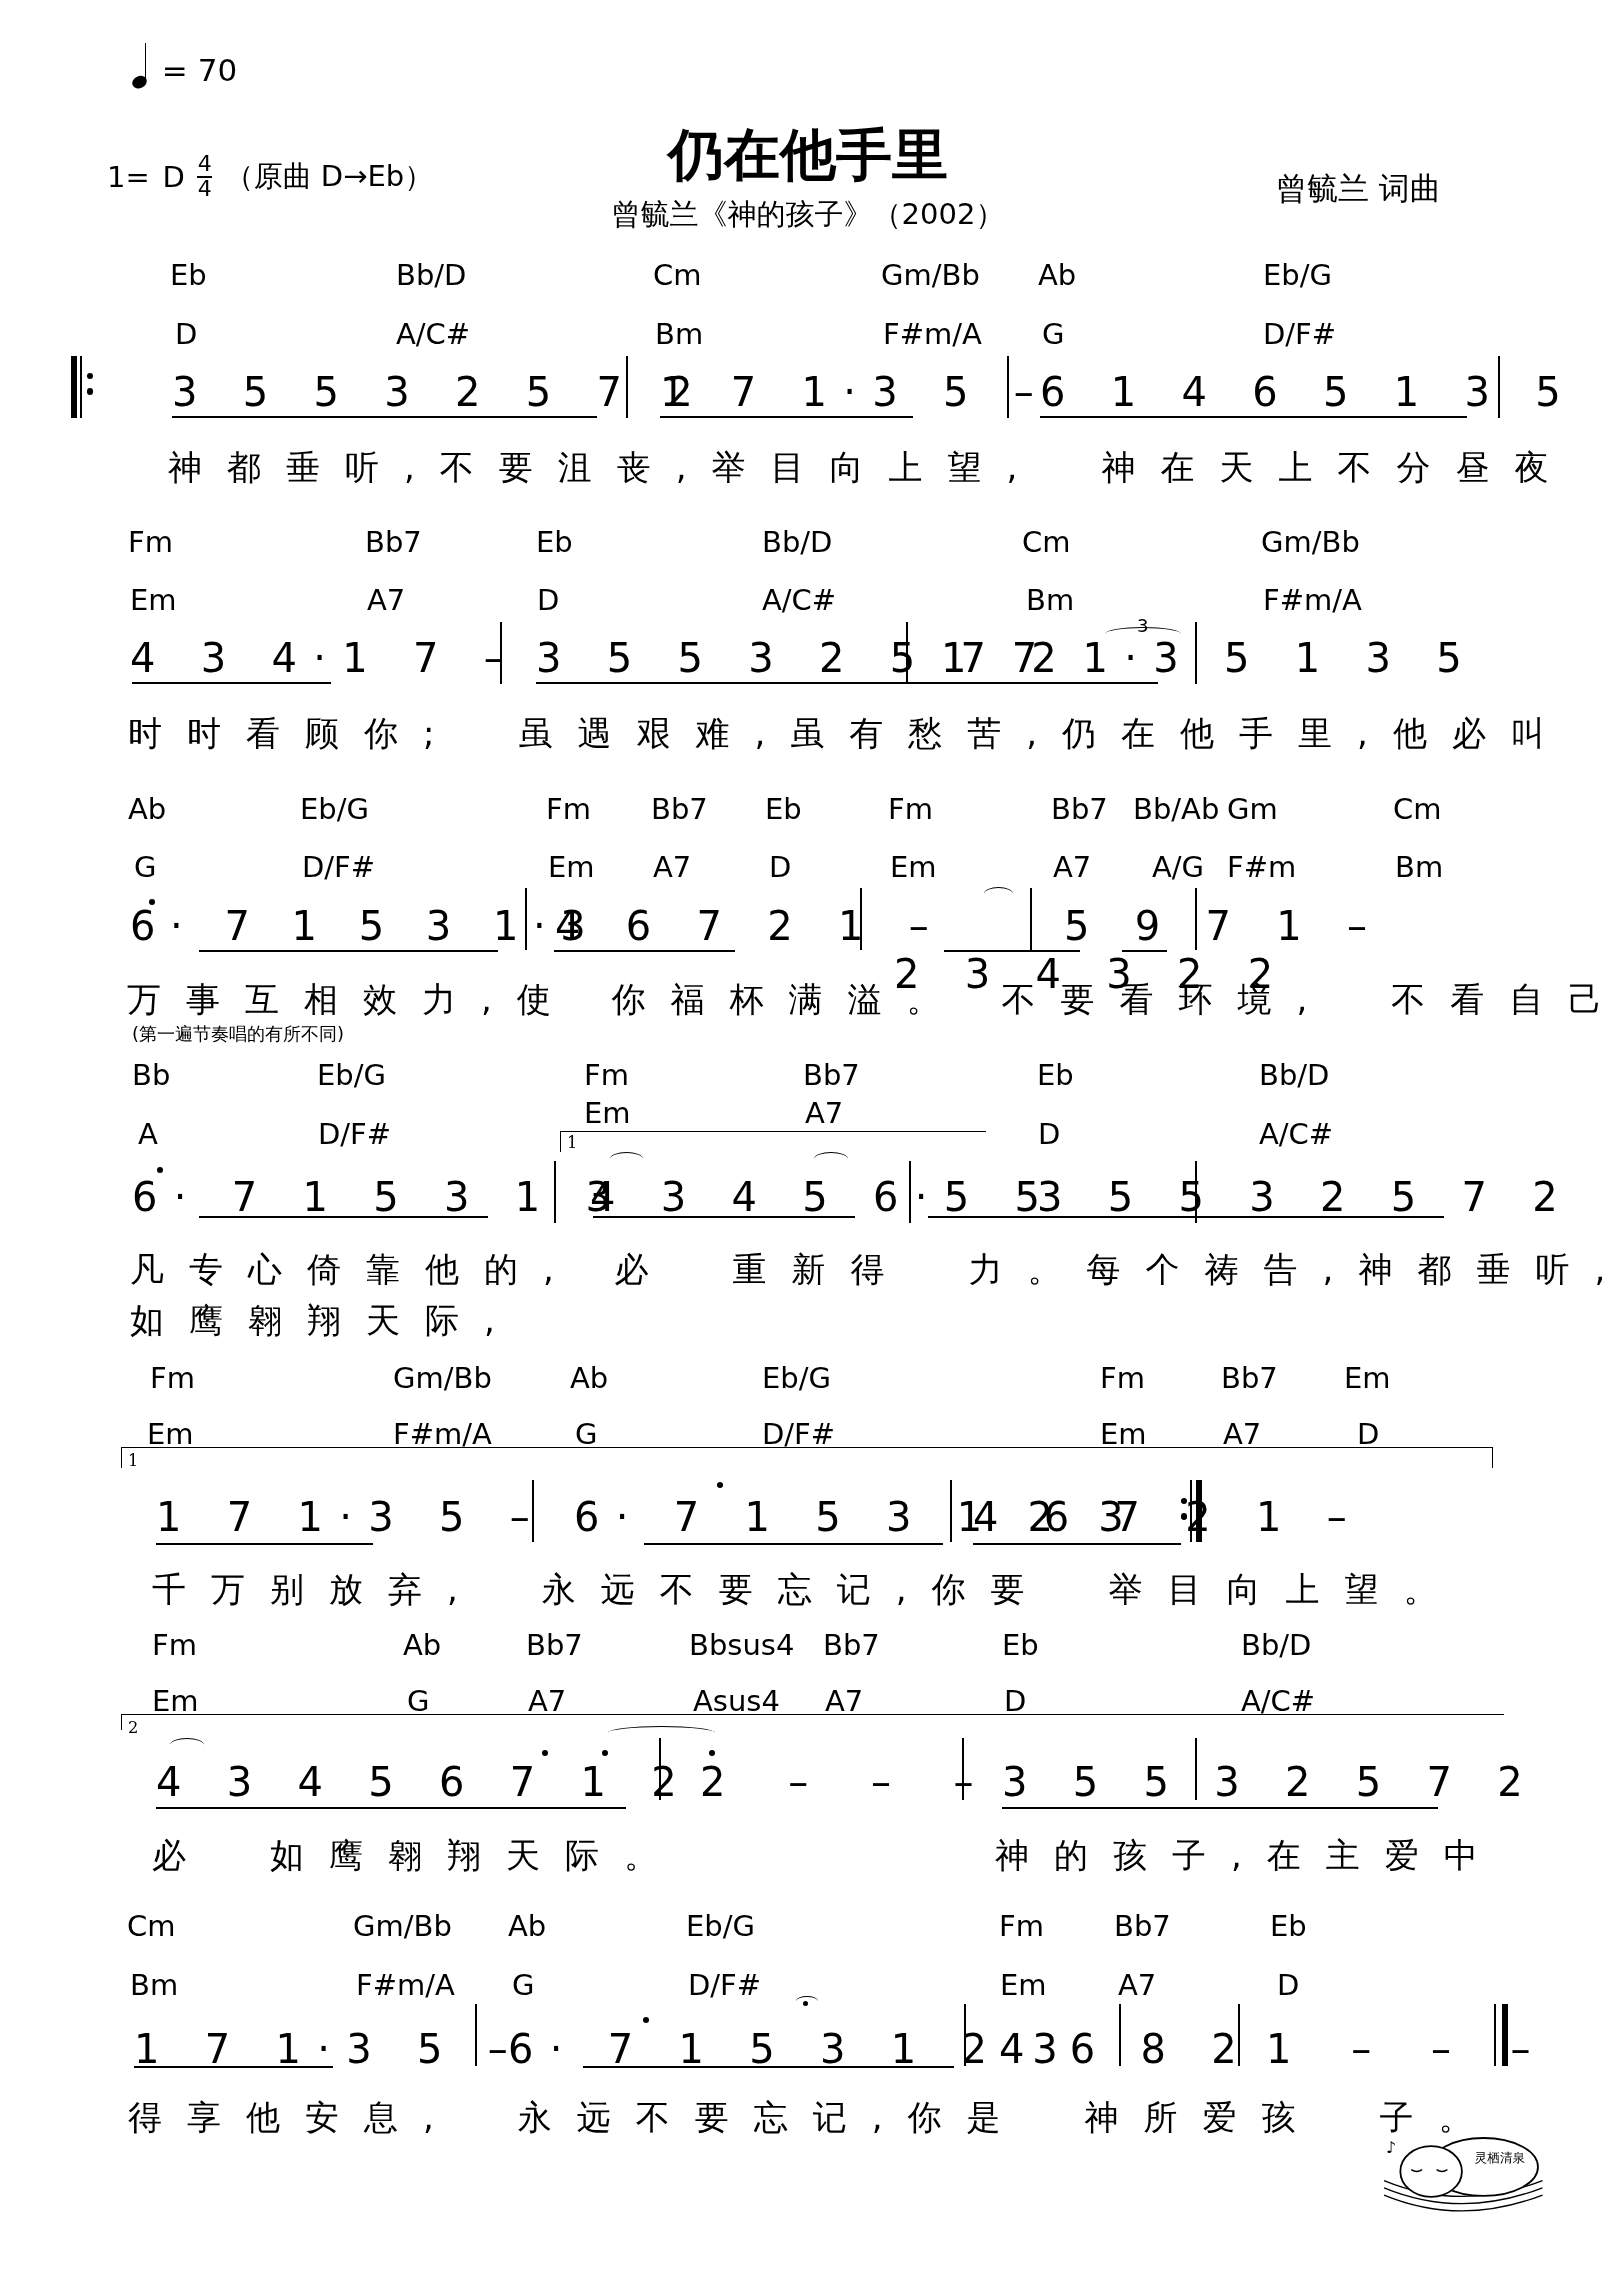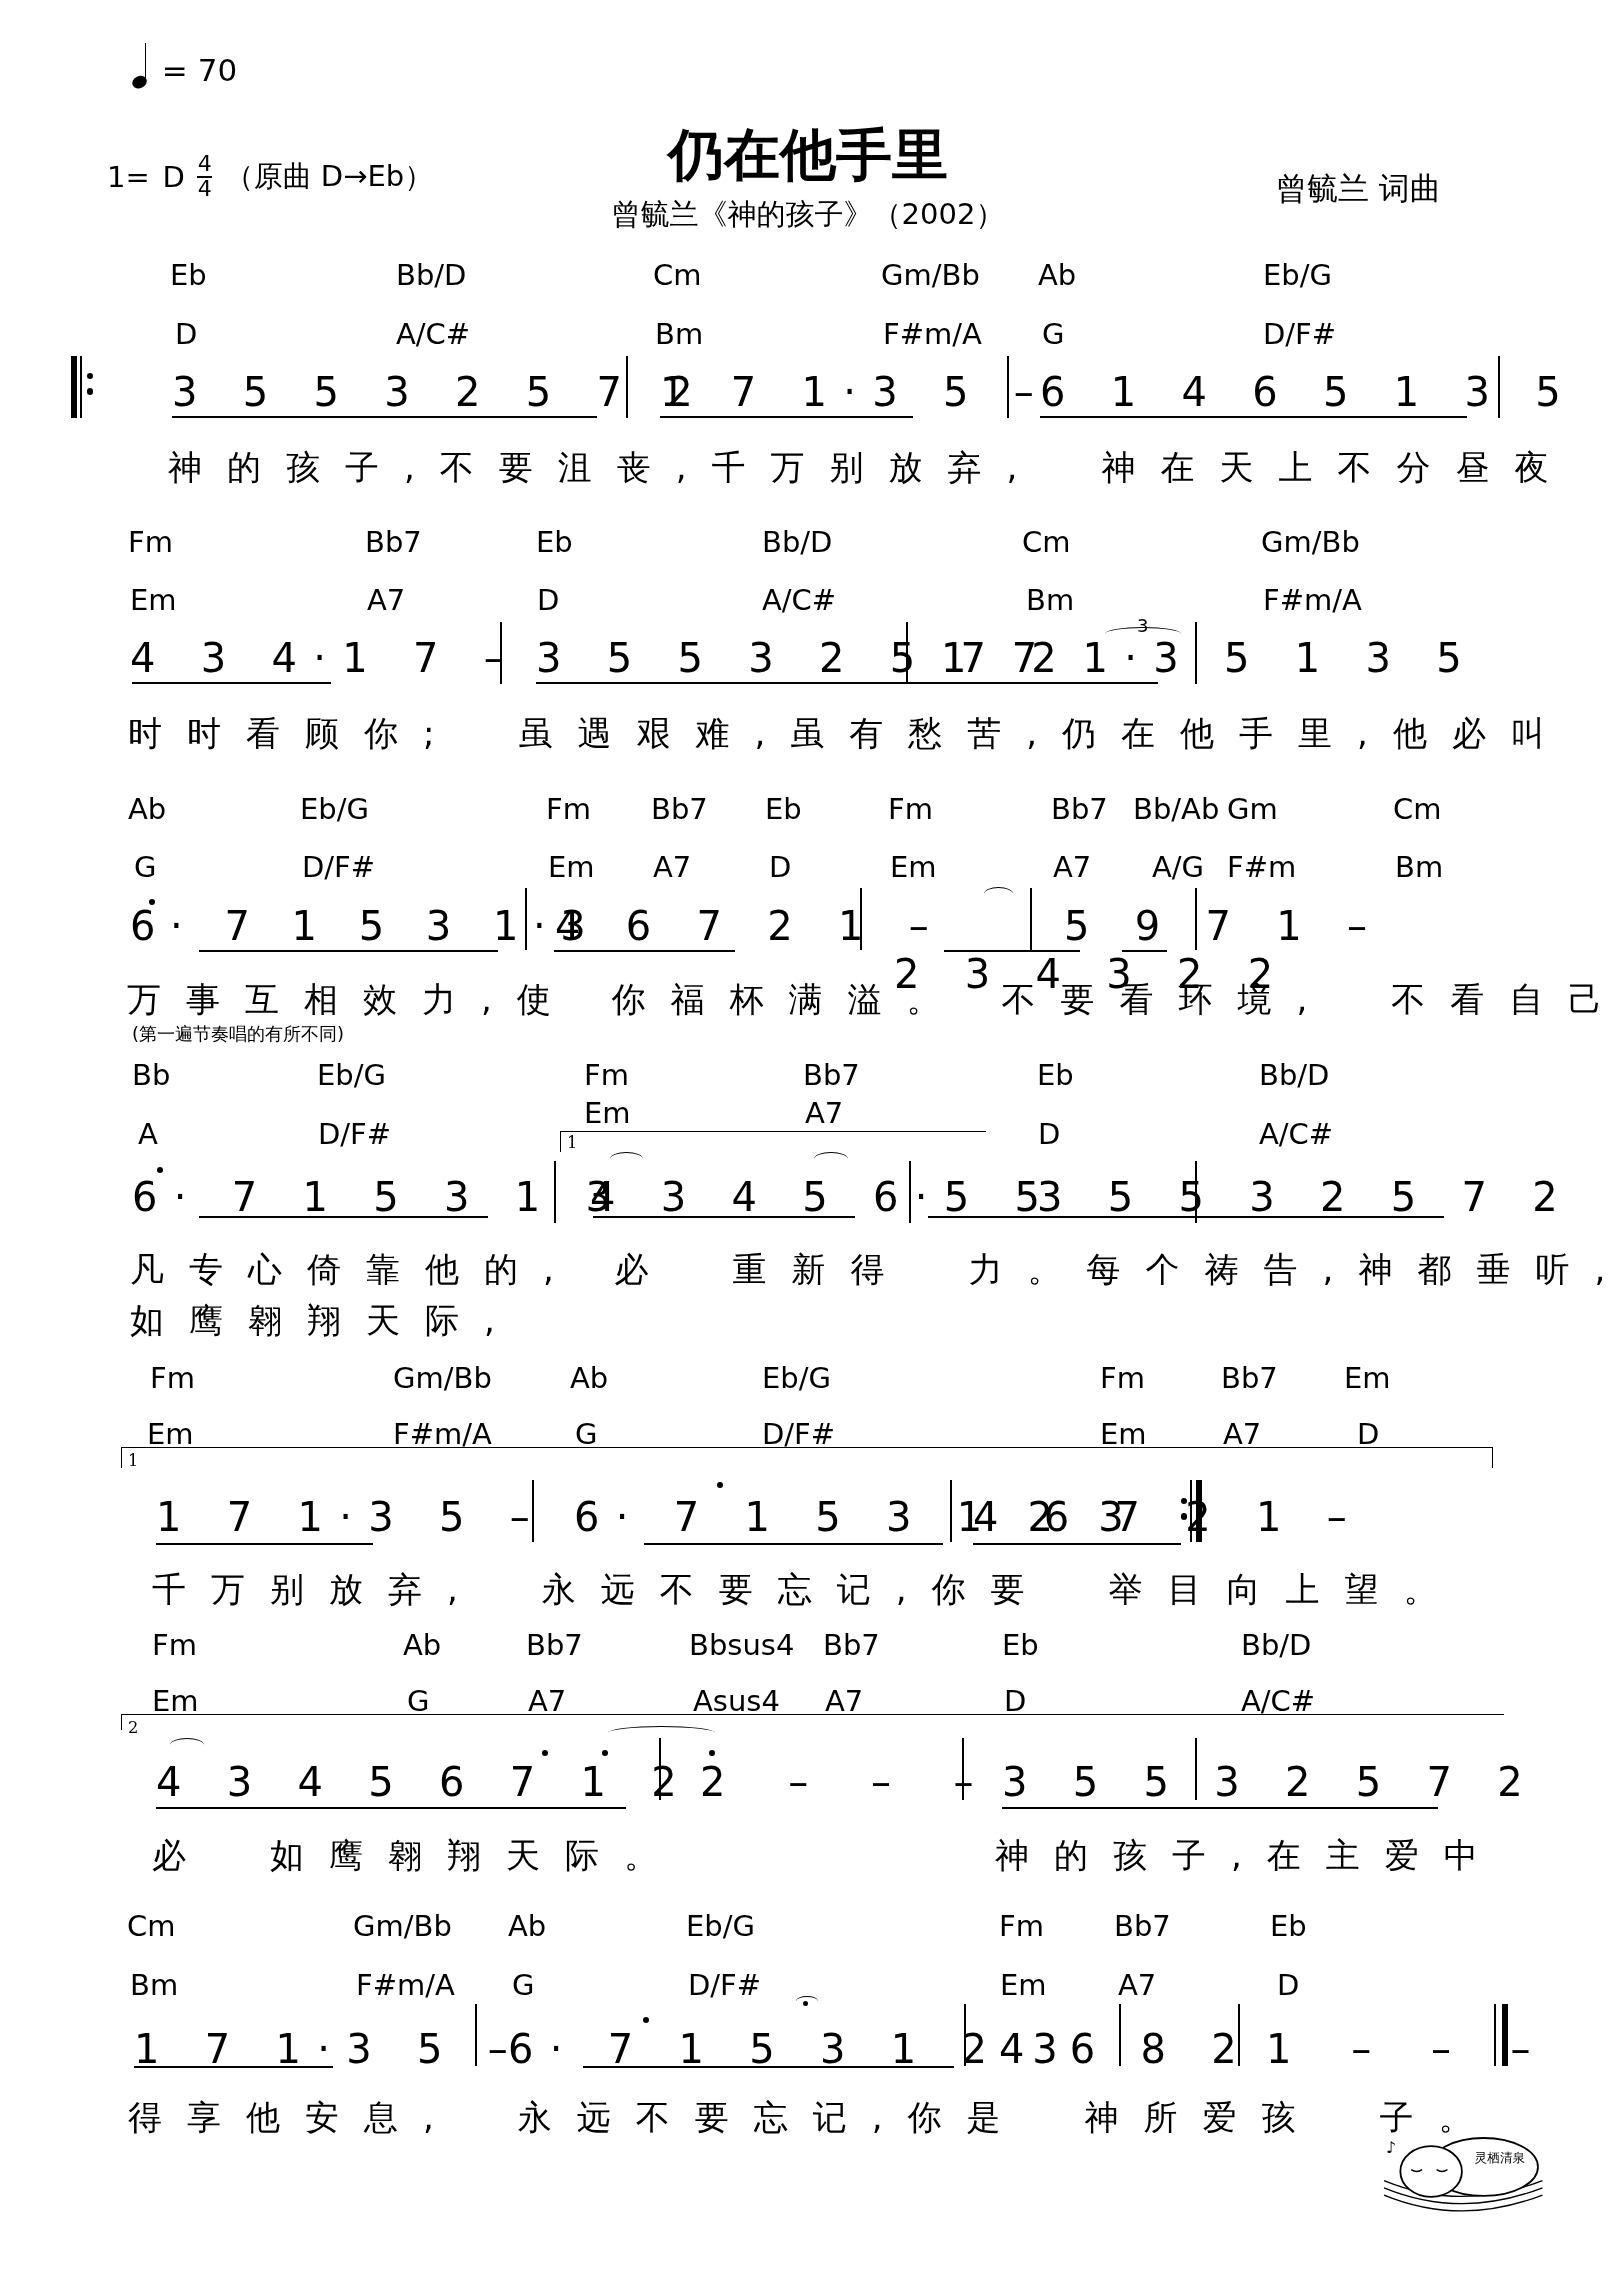--- a/index.html
+++ b/index.html
@@ -73,21 +73,21 @@
     </div>
   <span class="notes" style="left:172px;top:369px;letter-spacing:16.3px">3 5 5 3 2 5 7 2</span>
   <div class="barline" style="left:626px;top:356px"></div>
   <span class="notes" style="left:660px;top:369px;letter-spacing:16.3px">1 7 1·3 5 –</span>
   <div class="barline" style="left:1007px;top:356px"></div>
   <span class="notes" style="left:1040px;top:369px;letter-spacing:16.3px">6 1 4 6 5 1 3 5</span>
   <div class="barline" style="left:1498px;top:356px"></div>
   <div class="uline" style="left:172px;top:416px;width:425px"></div>
   <div class="uline" style="left:660px;top:416px;width:253px"></div>
   <div class="uline" style="left:1040px;top:416px;width:427px"></div>
-  <span class="lyr" style="left:168px;top:445px">神的孩子,不要沮丧,千万别放弃,　神在天上不分昼夜</span>
+  <span class="lyr" style="left:168px;top:445px">神都垂听,不要沮丧,举目向上望,　神在天上不分昼夜</span>
 </div>
 
 <div>
   <span class="chord" style="left:128px;top:525px">Fm</span>
   <span class="chord" style="left:365px;top:525px">Bb7</span>
   <span class="chord" style="left:536px;top:525px">Eb</span>
   <span class="chord" style="left:762px;top:525px">Bb/D</span>
   <span class="chord" style="left:1022px;top:525px">Cm</span>
   <span class="chord" style="left:1261px;top:525px">Gm/Bb</span>
   <span class="chord" style="left:130px;top:583px">Em</span>

